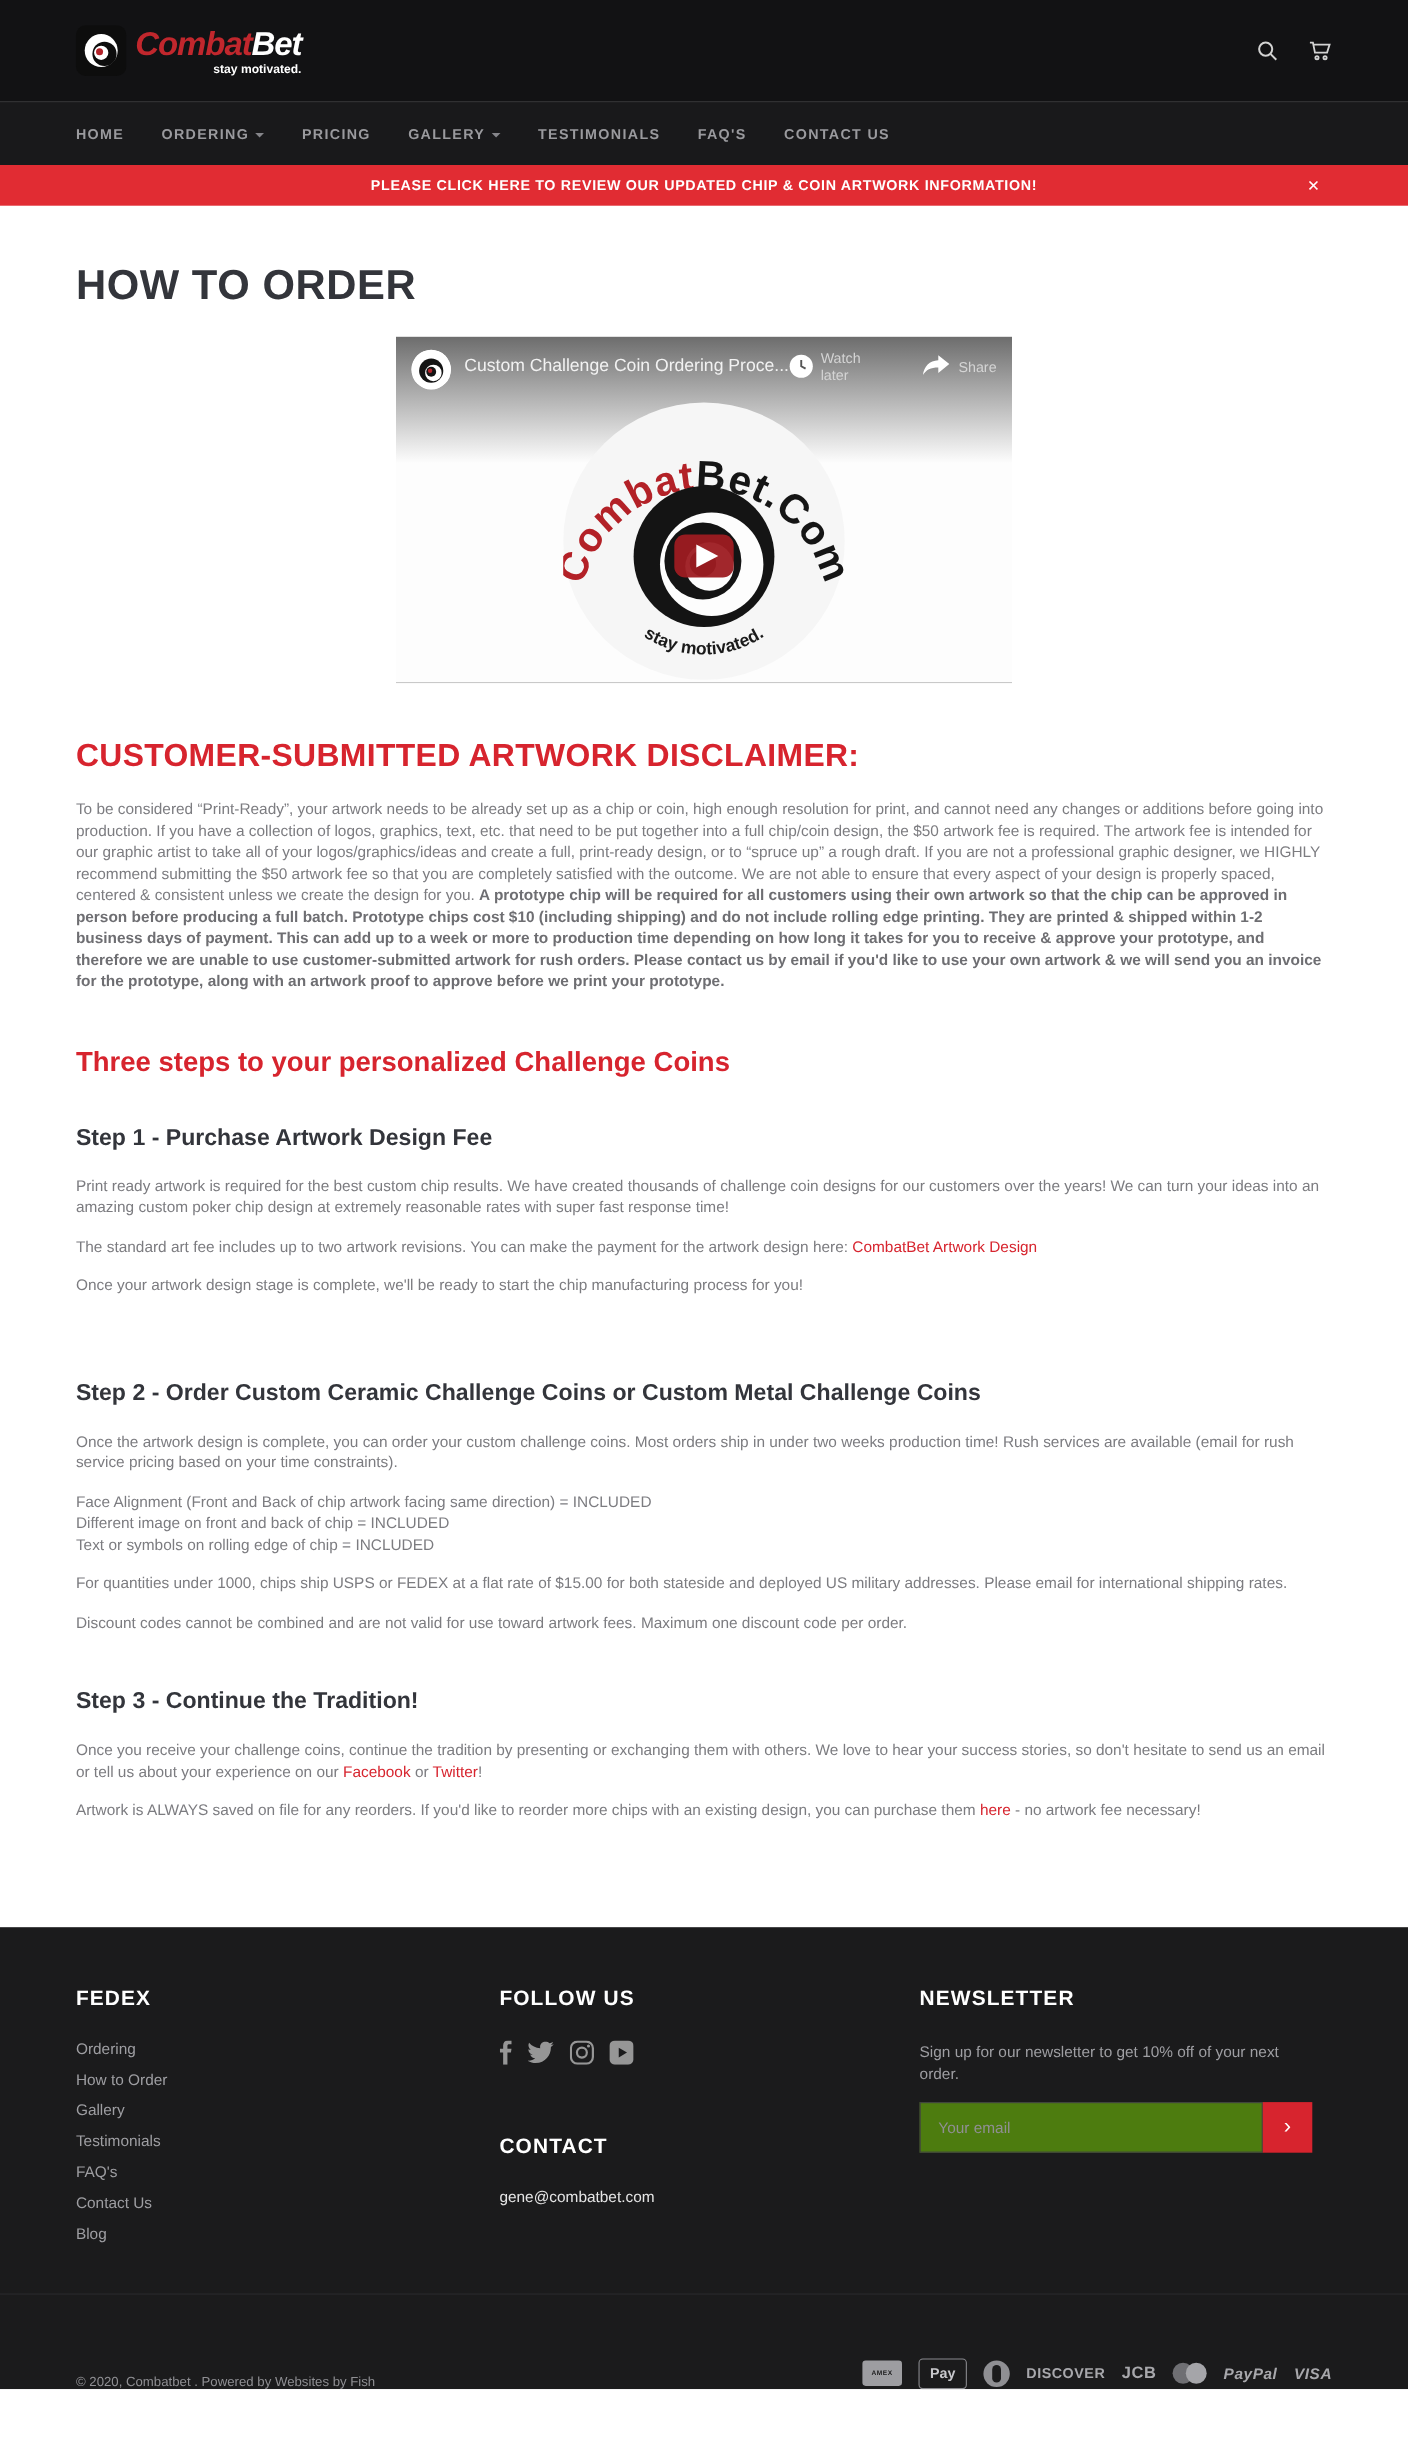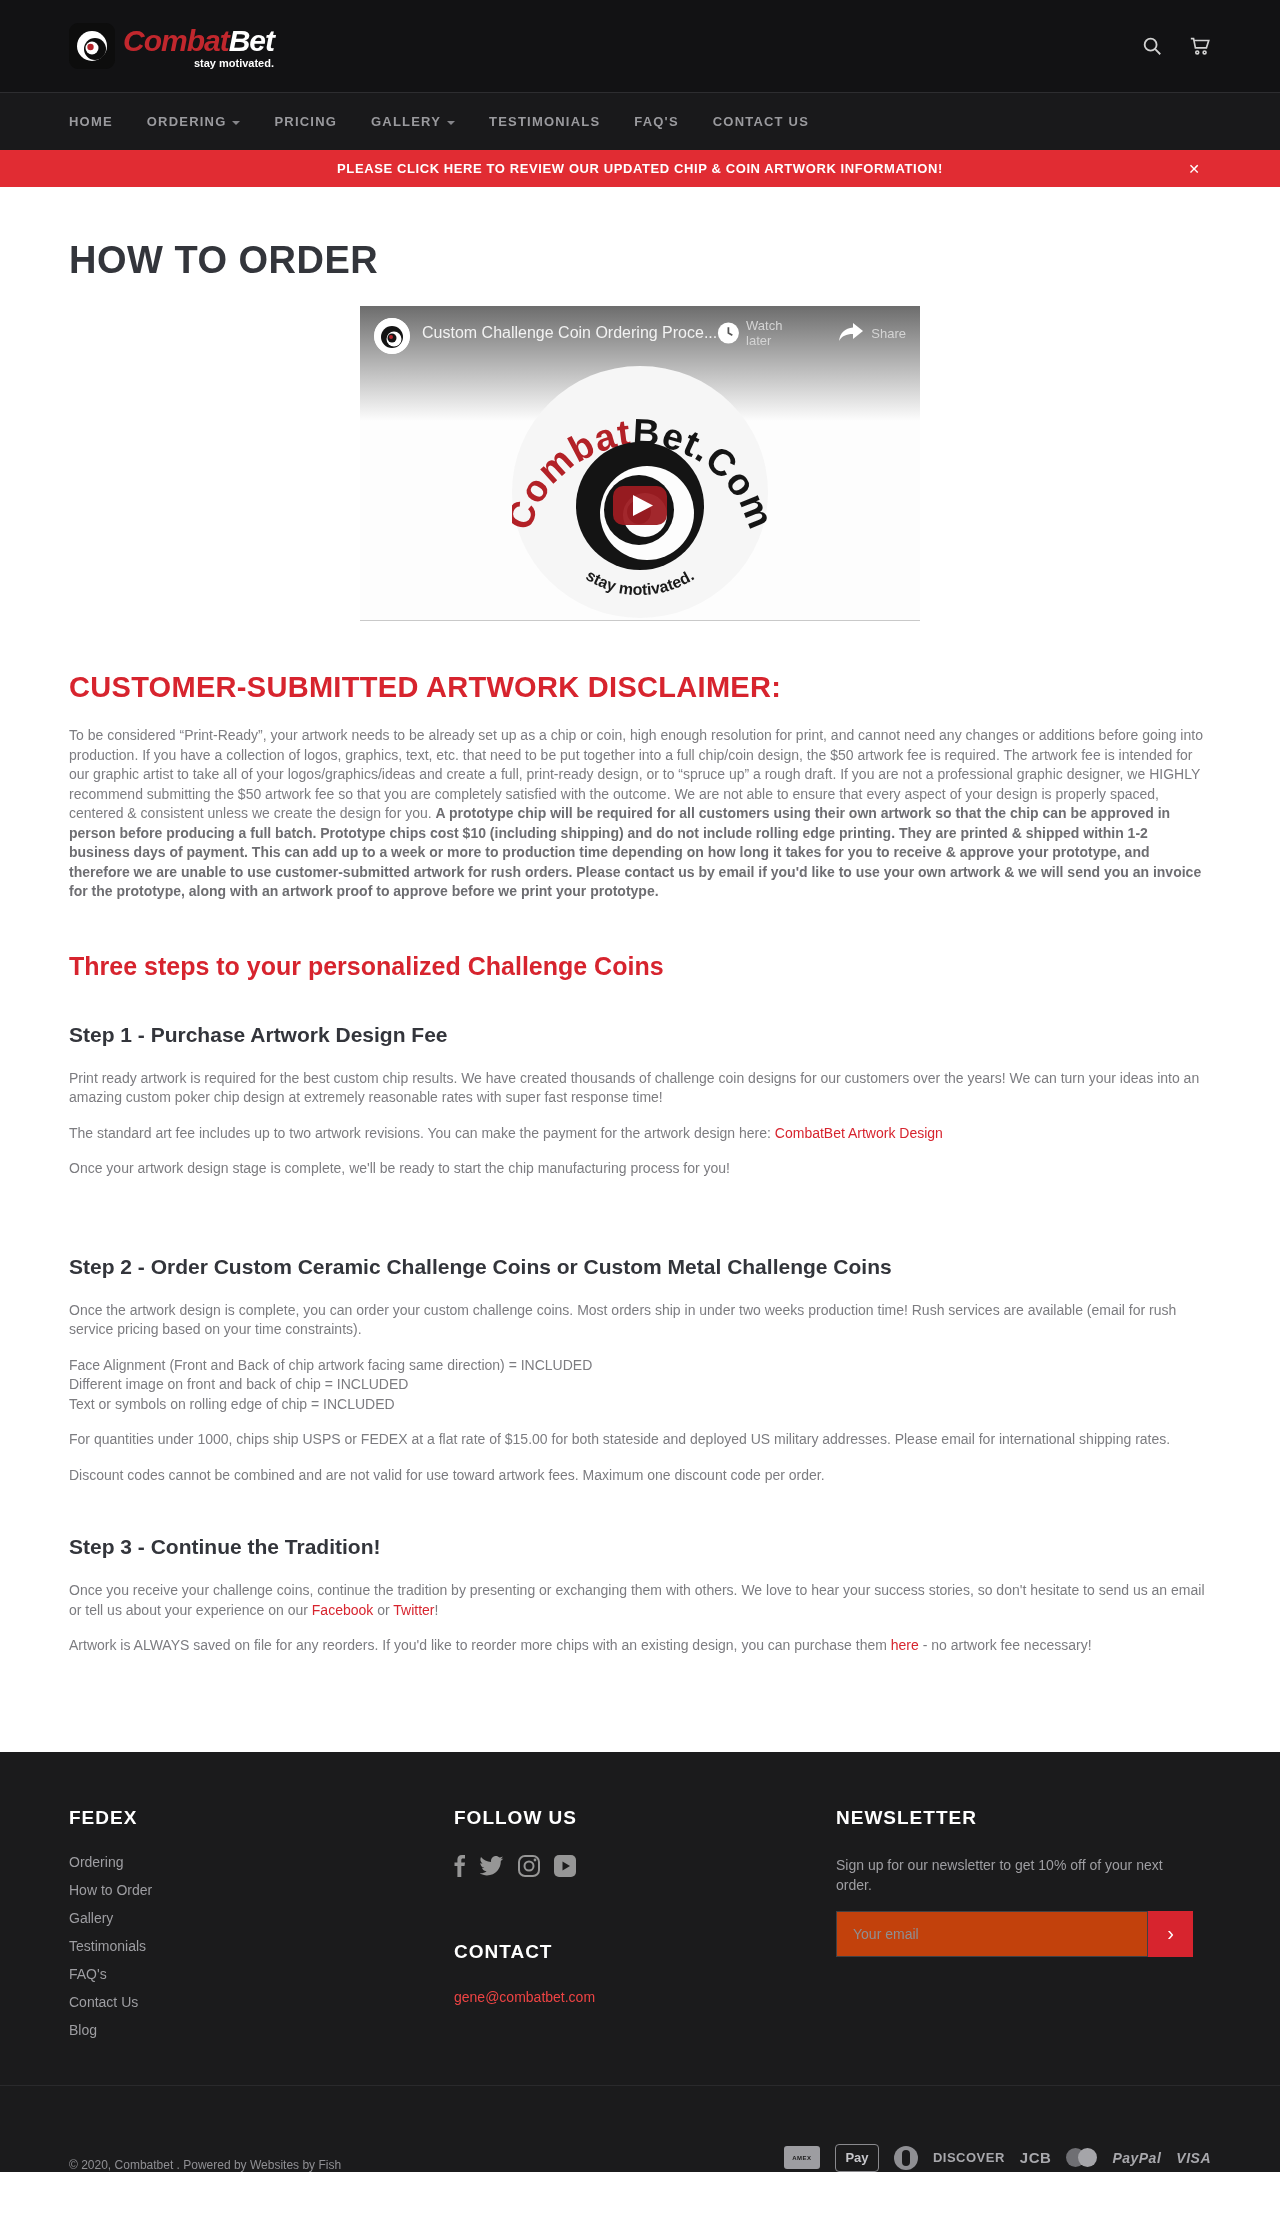--- a/index.html
+++ b/index.html
@@ -60,24 +60,24 @@
   
   footer { background:#1b1b1c; padding-top:55px; }
   .foot-cols { display:flex; }
   .fcol1 { flex:0 0 385px; }
   .fcol2 { flex:0 0 382px; }
   .fcol3 { flex:1; }
   .foot-heading { color:#fff; font-size:19px; font-weight:700; letter-spacing:1px; margin-bottom:26px; }
   .foot-link { display:block; color:#9e9ea2; font-size:14px; margin-bottom:14px; line-height:14px; cursor:pointer; text-decoration:none; }
   .social-row { display:flex; align-items:center; gap:14px; margin-bottom:64px; }
   .social-row svg { cursor:pointer; }
-  .foot-email { color:#ef4444; font-size:14px; }
+  .foot-email { color:#e5e5e5; font-size:14px; }
   .news-text { color:#9e9ea2; font-size:14px; line-height:20px; max-width:330px; margin-bottom:16px; }
   .news-form { display:flex; width:357px; }
-  .news-input { flex:1; height:46px; background:#c2410c; border:1px solid #404043; color:#cfcfcf; font-size:14px; padding:0 16px; font-family:inherit; outline:none; }
+  .news-input { flex:1; height:46px; background:#4d7c0f; border:1px solid #404043; color:#cfcfcf; font-size:14px; padding:0 16px; font-family:inherit; outline:none; }
   .news-input::placeholder { color:#8f8f93; }
   .news-btn { width:45px; height:46px; background:#d7242e; border:none; color:#fff; font-size:20px; cursor:pointer; font-family:inherit; }
   .footer-bottom { border-top:1px solid #2a2a2c; margin-top:34px; }
   .footer-bottom .container { height:86px; display:flex; align-items:flex-end; justify-content:space-between; }
   .copyright { color:#8f8f93; font-size:12px; }
   .copyright a { color:#8f8f93; text-decoration:none; cursor:pointer; }
   .pay-row { display:flex; align-items:center; gap:15px; }
   .pay-text { color:#a8a8ac; font-weight:700; font-size:13px; letter-spacing:.5px; }
   .pay-italic { font-style:italic; font-size:14px; }
   .amex { width:36px; height:23px; background:#9d9da1; border-radius:3px; color:#1b1b1c; font-size:6px; font-weight:700; display:flex; align-items:center; justify-content:center; letter-spacing:.5px; }

